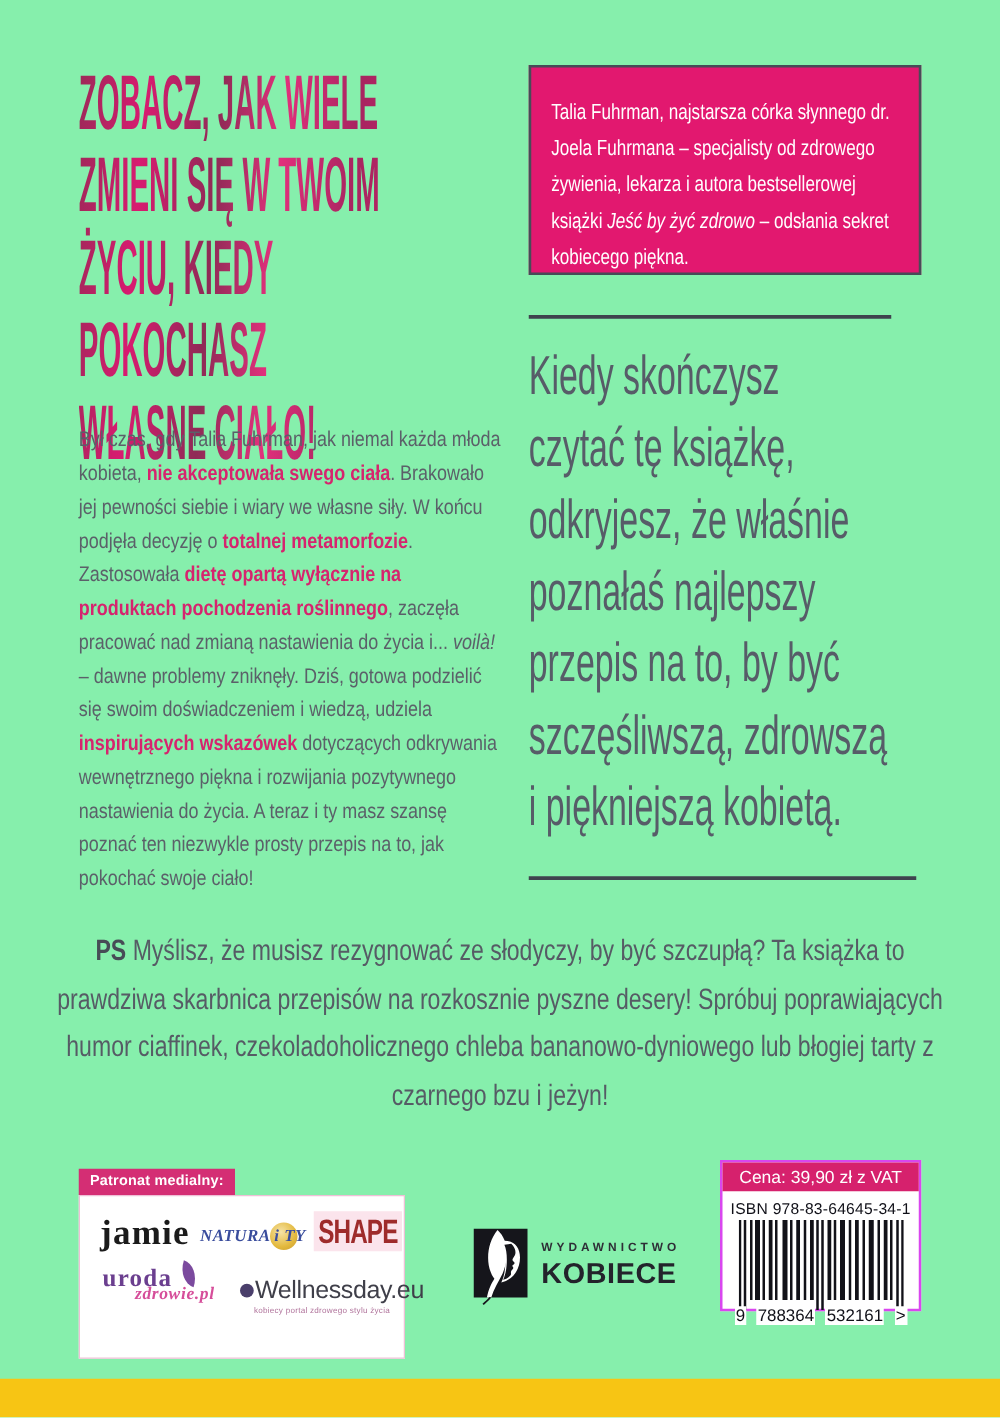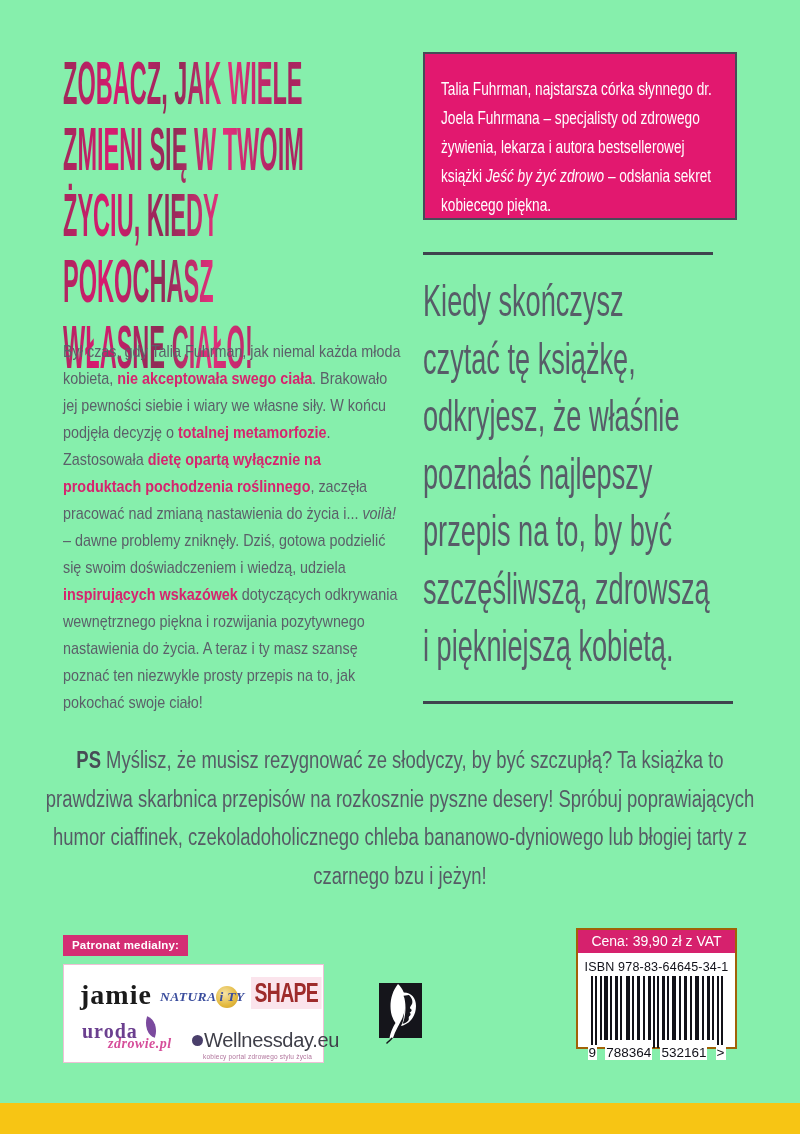--- a/index.html
+++ b/index.html
@@ -55,22 +55,22 @@
     transform:scaleX(.785);
   }
 
   
   .patron-label{
     position:absolute;left:63px;top:935px;height:21px;line-height:21px;
     background:#d42e74;color:#fff;font-size:11.5px;font-weight:700;
     padding:0 9px;letter-spacing:.2px;
   }
   .patron-box{
-    position:absolute;left:63px;top:956px;width:261px;height:99px;
-    background:#fff;border:1px solid #eec0d6;box-sizing:border-box;margin-top:8px;
+    position:absolute;left:63px;top:956px;width:261px;height:131px;
+    background:#fff;border:1px solid #eec0d6;box-sizing:border-box;
   }
   .logo-jamie{position:absolute;left:16px;top:14px;font-family:"Liberation Serif",serif;
     font-weight:700;font-size:28px;color:#1b1b1b;letter-spacing:1px;}
   .logo-natura{position:absolute;left:96px;top:24px;width:86px;height:26px;}
   .natura-sun{position:absolute;left:56px;top:-3px;width:22px;height:22px;border-radius:50%;
     background:radial-gradient(circle at 40% 35%,#f6e3a6,#e3b93e 60%,#c9992a);}
   .natura-text{position:relative;font-family:"Liberation Serif",serif;font-style:italic;
     font-weight:700;font-size:13.5px;color:#3a4d9d;letter-spacing:.4px;white-space:nowrap;}
   .logo-shape{position:absolute;left:187px;top:12px;background:#fbe4ec;color:#9e2b2b;
     font-weight:700;font-size:27px;line-height:30px;padding:1px 5px;
@@ -89,21 +89,21 @@
   .wellness-tagline{font-size:6.5px;color:#b0739b;text-align:right;margin-top:1px;letter-spacing:.2px;}
 
   
   .publisher{position:absolute;left:378px;top:981px;display:flex;align-items:center;}
   .publisher-text{margin-left:9px;}
   .publisher-line1{font-size:9.5px;font-weight:700;letter-spacing:3.2px;color:#2e2e36;}
   .publisher-line2{font-size:23px;font-weight:700;letter-spacing:.5px;color:#23232b;margin-top:1px;}
 
   
   .price-box{position:absolute;left:576px;top:928px;width:161px;height:121px;
-    background:#fff;border:2px solid #a16207;box-sizing:border-box;}
+    background:#fff;border:2px solid #d946ef;box-sizing:border-box;}
   .price-header{height:23px;line-height:23px;background:#d6216d;color:#fff;
     text-align:center;font-size:14px;}
   .isbn-line{margin-top:7px;text-align:center;font-size:12.5px;color:#101018;letter-spacing:.2px;}
   .barcode-wrap{position:relative;margin:2px auto 0;width:140px;height:86px;}
   .barcode-svg{position:absolute;left:4px;top:0;}
   .ean-digits{position:absolute;bottom:2px;left:0;right:0;display:flex;
     justify-content:space-between;font-size:13.5px;color:#101018;padding:0 1px;}
   .ean-digits span{background:#fff;padding:0 1px;}
 
   
@@ -160,20 +160,24 @@
   </div>
 
   <div class="publisher">
     <svg width="46" height="63" viewBox="0 0 46 63">
       <rect x="1" y="2" width="43" height="55" fill="#15151b"></rect>
       <path d="M20 3 C 28 10 30 24 24 38 C 21 44 17 50 15 57 L 11.5 57 C 13 50 15 46 17.5 42 C 10 32 11 14 20 3 Z" fill="#ffffff"></path>
       <path d="M15 57 C 13 59.5 11 61 9 63 L 8 62 C 10 60 12 58.5 13.5 56.5 Z" fill="#15151b"></path>
       <path d="M22 12 C 32 10 38 16 38 25 C 38 35 32 43 23 45 C 27 38 28 20 22 12 Z" fill="#ffffff"></path>
       <path d="M31 14 C 34 17 35 20 34 23 L 32.2 26 C 31.8 26.8 32 27.5 32.8 28.1 C 33.8 28.8 33.9 29.6 33.1 30.4 L 31.6 31.8 C 32.5 32.2 32.8 32.9 32.5 33.8 C 32.1 34.8 31 35.1 30.8 36.3 C 30.6 37.4 31.2 38.3 30.3 39.4 C 29 41 26.5 42.4 24.5 42.8 C 28 36 28.5 21 25.5 14.8 Z" fill="#15151b"></path>
     </svg>
+    <div class="publisher-text">
+      <div class="publisher-line1">WYDAWNICTWO</div>
+      <div class="publisher-line2">KOBIECE</div>
+    </div>
   </div>
 
   <div class="price-box">
     <div class="price-header">Cena: 39,90 zł z VAT</div>
     <div class="isbn-line">ISBN 978-83-64645-34-1</div>
     <div class="barcode-wrap">
       <svg class="barcode-svg" width="132" height="72" viewBox="0 0 132 72">
         <g fill="#111118">
           <rect x="0" y="0" width="2" height="72"></rect>
             <rect x="4" y="0" width="2" height="72"></rect>

